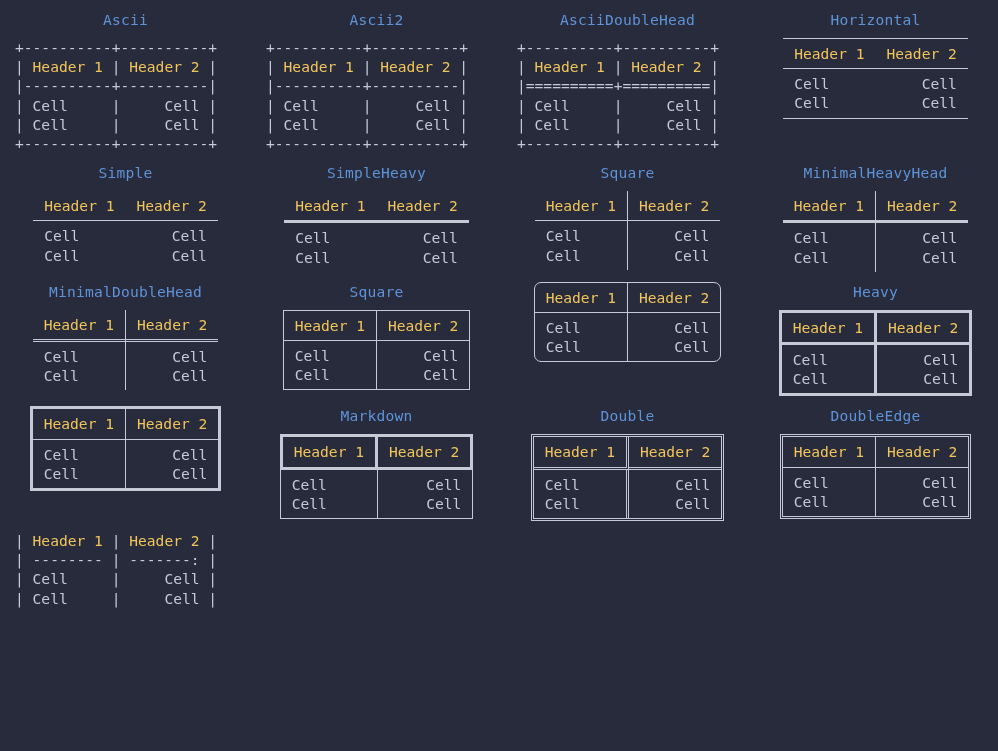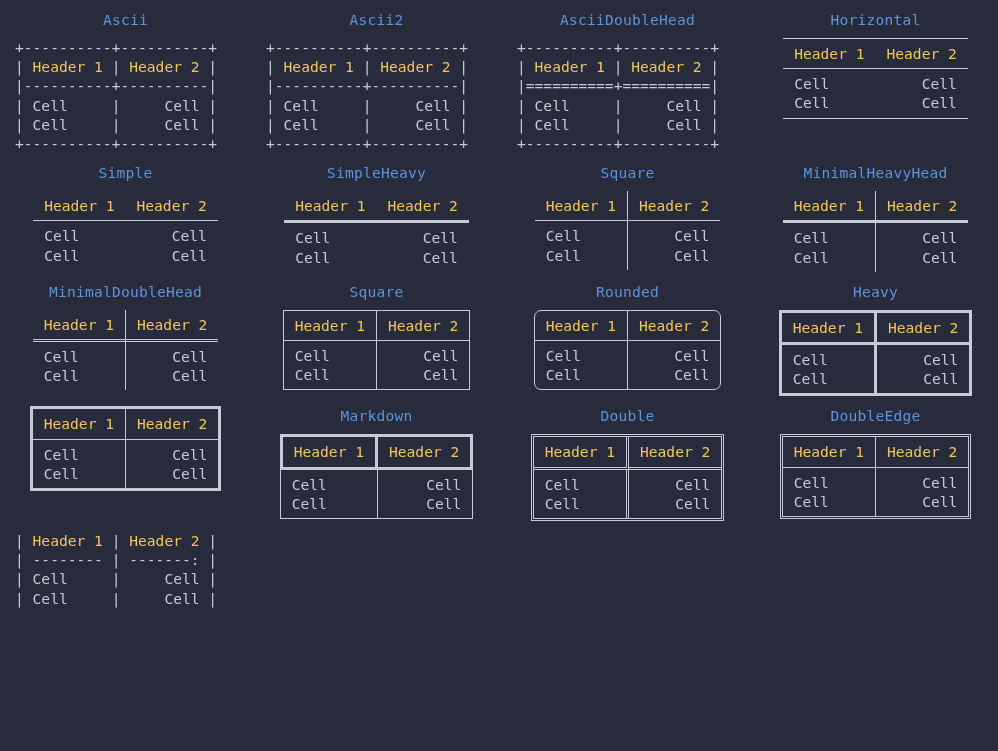--- a/index.html
+++ b/index.html
@@ -247,21 +247,20 @@
             <div class="c h col1 left">Header 2</div>
           </div>
           <div class="r bodyrow">
             <div class="c col0 left"><div class="cellstack">Cell</div><div class="cellstack">Cell</div></div>
             <div class="c col1 right"><div class="cellstack">Cell</div><div class="cellstack">Cell</div></div>
           </div>
         </div>
       </div>
     </div>
     <div class="panel">
-      <div class="caption">Rounded</div>
       <div style="text-align: center;">
         <div class="box t-rounded">
           <div class="r headrow">
             <div class="c h col0 left">Header 1</div>
             <div class="c h col1 left">Header 2</div>
           </div>
           <div class="r bodyrow">
             <div class="c col0 left"><div class="cellstack">Cell</div><div class="cellstack">Cell</div></div>
             <div class="c col1 right"><div class="cellstack">Cell</div><div class="cellstack">Cell</div></div>
           </div>

